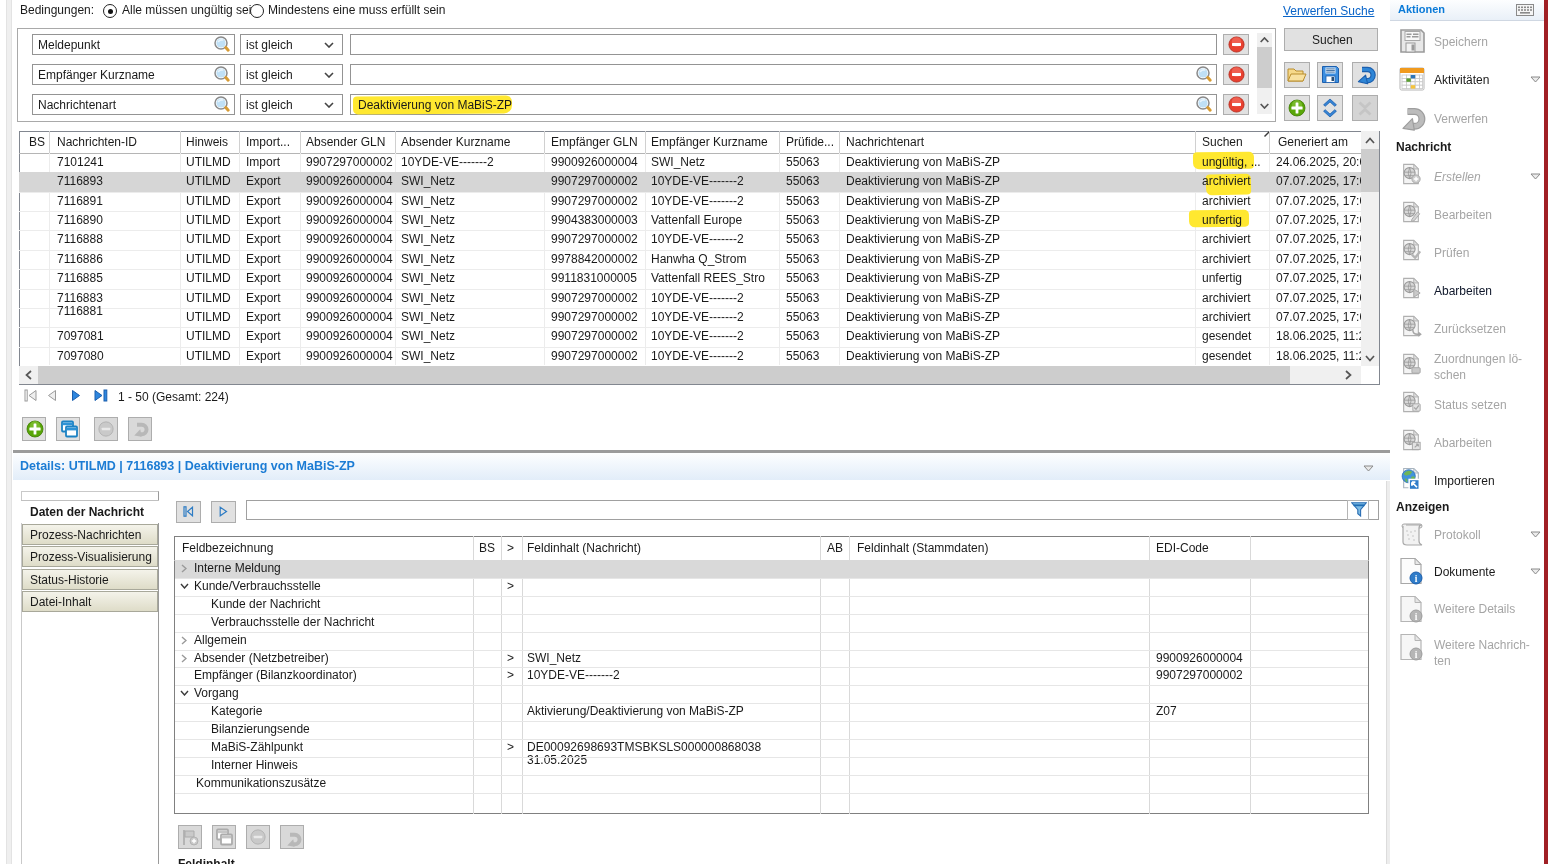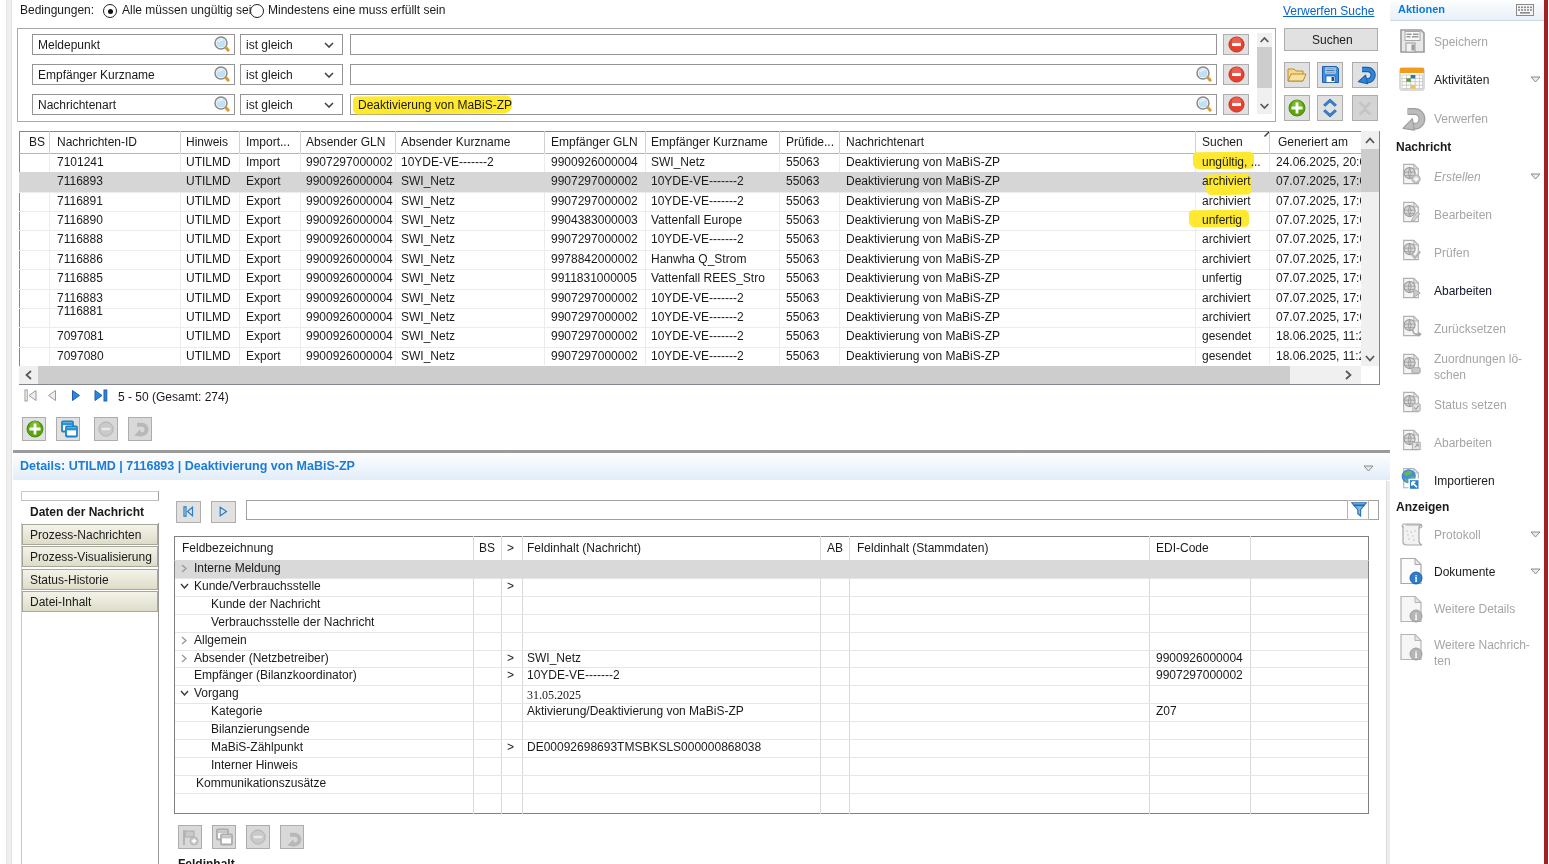--- a/index.html
+++ b/index.html
@@ -352,21 +352,21 @@
 <svg class="abs" style="left:47px;top:389px;" width="10" height="13" viewBox="0 0 10 13">
 <path d="M8.5 1.5 L1.5 6.5 L8.5 11.5 Z" fill="#eee" stroke="#9a9a9a" stroke-width="1"></path>
 </svg>
 <svg class="abs" style="left:71px;top:389px;" width="10" height="13" viewBox="0 0 10 13">
 <path d="M1.5 1.5 L8.5 6.5 L1.5 11.5 Z" fill="#2e86de" stroke="#1b5fae" stroke-width="1"></path>
 </svg>
 <svg class="abs" style="left:94px;top:389px;" width="14" height="13" viewBox="0 0 14 13">
 <path d="M1 1.5 L8 6.5 L1 11.5 Z" fill="#2e86de" stroke="#1b5fae" stroke-width="1"></path>
 <rect x="10" y="1" width="2.8" height="11" fill="#2e86de" stroke="#1b5fae" stroke-width="1"></rect>
 </svg>
-<div class="txt" style="left:118px;top:390px;">5 - 50 (Gesamt: 274)</div>
+<div class="txt" style="left:118px;top:390px;">1 - 50 (Gesamt: 224)</div>
 
 <div class="btn" style="left:22px;top:417px;width:24px;height:24px;background:#e1e1e1;"></div>
     <svg class="abs" style="left:26px;top:420px;" width="18" height="18" viewBox="0 0 18 18">
 <circle cx="9" cy="9" r="8" fill="#59a608" stroke="#3c7a00" stroke-width="0.8"></circle>
 <circle cx="9" cy="6" r="5" fill="#8cc63f" opacity="0.6"></circle>
 <rect x="7.6" y="3.4" width="2.8" height="11.2" rx="0.5" fill="#fff"></rect>
 <rect x="3.4" y="7.6" width="11.2" height="2.8" rx="0.5" fill="#fff"></rect>
 </svg>
 <div class="btn" style="left:56px;top:417px;width:24px;height:24px;background:#e1e1e1;"></div>
     <svg class="abs" style="left:60px;top:420px;" width="18" height="18" viewBox="0 0 18 18">
@@ -476,21 +476,21 @@
 <svg class="abs" style="left:180px;top:690.3px;" width="9" height="6" viewBox="0 0 9 6">
       <path d="M1 1 L4.5 5 L8 1" fill="none" stroke="#3a3a3a" stroke-width="1.4"></path>
     </svg>
 <div class="txt" style="left:194px;top:686.3px;">Vorgang</div>
 <div class="abs" style="left:175px;top:721.1px;width:1193px;height:1px;background:#e6e6e6;"></div>
 <div class="txt" style="left:211px;top:704.2px;">Kategorie</div>
 <div class="txt" style="left:527px;top:704.2px;text-align:center;">Aktivierung/Deaktivierung von MaBiS-ZP</div>
 <div class="txt" style="left:1156px;top:704.2px;">Z07</div>
 <div class="abs" style="left:175px;top:739.0px;width:1193px;height:1px;background:#e6e6e6;"></div>
 <div class="txt" style="left:211px;top:722.1px;">Bilanzierungsende</div>
-<div class="txt" style="left:527px;top:688px;font-family:Liberation Serif, serif;">31.05.2025</div>
+<div class="txt" style="left:527px;top:753px;">31.05.2025</div>
 <div class="abs" style="left:175px;top:756.9px;width:1193px;height:1px;background:#e6e6e6;"></div>
 <div class="txt" style="left:211px;top:740.0px;">MaBiS-Zählpunkt</div>
 <div class="txt" style="left:507px;top:740.0px;">&gt;</div>
 <div class="txt" style="left:527px;top:740.0px;">DE00092698693TMSBKSLS000000868038</div>
 <div class="abs" style="left:175px;top:774.8px;width:1193px;height:1px;background:#e6e6e6;"></div>
 <div class="txt" style="left:211px;top:757.9px;">Interner Hinweis</div>
 <div class="abs" style="left:175px;top:792.7px;width:1193px;height:1px;background:#e6e6e6;"></div>
 <div class="txt" style="left:196px;top:775.8px;">Kommunikationszusätze</div>
 <div class="btn" style="left:178px;top:825px;width:24px;height:24px;background:#d9d9d9;"></div>
 <svg class="abs" style="left:182px;top:829px;" width="17" height="17" viewBox="0 0 17 17">

